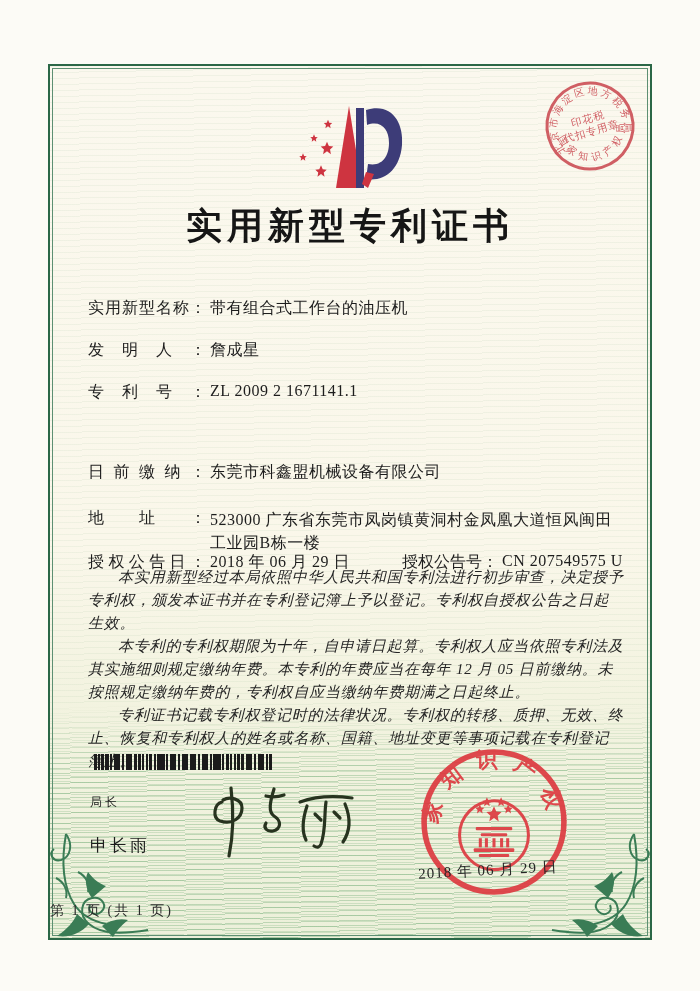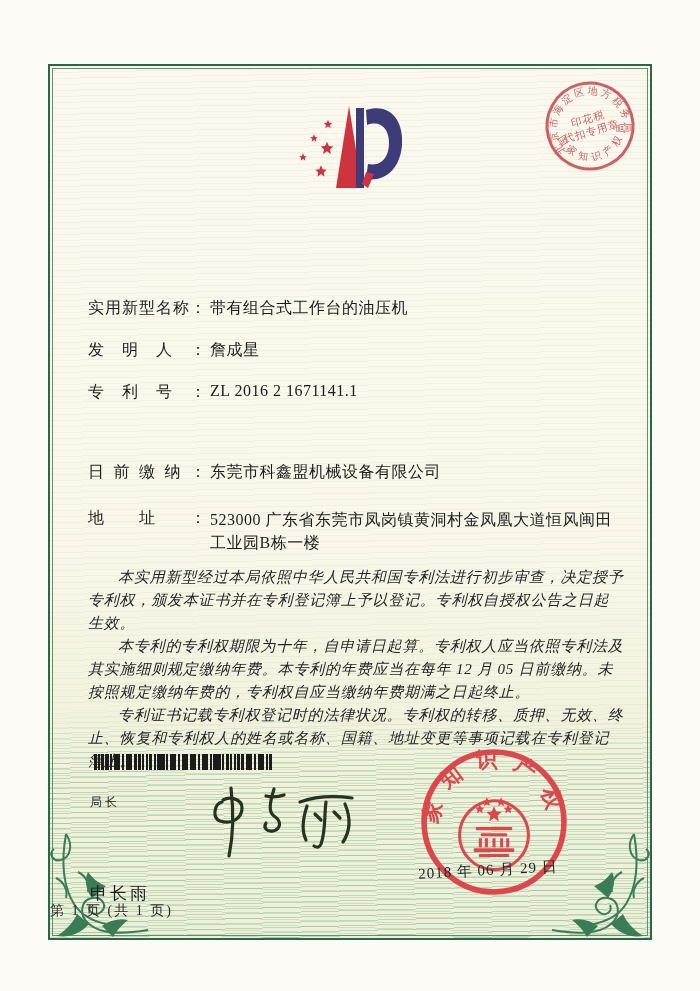--- a/index.html
+++ b/index.html
@@ -59,21 +59,21 @@
   
   .barcode{
     position:absolute;left:44px;top:688px;width:178px;height:16px;
     background:
       repeating-linear-gradient(90deg,#1b1b1b 0 2px,transparent 2px 4px),
       repeating-linear-gradient(90deg,#1b1b1b 0 1px,transparent 1px 7px),
       repeating-linear-gradient(90deg,#1b1b1b 0 3px,transparent 3px 11px);
   }
   
   .sig-title{position:absolute;left:40px;top:728px;font-size:12px;letter-spacing:3px;}
-  .sig-name{position:absolute;left:40px;top:768px;font-size:17px;letter-spacing:3px;margin-top:48px;}
+  .sig-name{position:absolute;left:40px;top:768px;font-size:17px;letter-spacing:3px;}
   .handwriting{position:absolute;left:150px;top:714px;width:170px;height:86px;}
   
   .seal{position:absolute;left:368px;top:680px;width:152px;height:152px;opacity:.92;}
   .seal-date{
     position:absolute;left:348px;top:795px;width:180px;text-align:center;
     font-size:15px;letter-spacing:1px;color:#262626;transform:rotate(-3deg);
   }
   
   .footer{position:absolute;left:0;top:836px;width:100%;text-align:left;font-size:14px;letter-spacing:2px;color:#2a2a2a;}
   
@@ -135,35 +135,42 @@
 
     <polygon points="78,72 86,74 80,88 74,84" fill="#ce3440"></polygon>
 
     <use href="#star" transform="translate(40,24) scale(0.7)" fill="#ce3440"></use>
     <use href="#star" transform="translate(26,38) scale(0.62)" fill="#ce3440"></use>
     <use href="#star" transform="translate(39,48) scale(1.05)" fill="#ce3440"></use>
     <use href="#star" transform="translate(15,57) scale(0.62)" fill="#ce3440"></use>
     <use href="#star" transform="translate(33,71) scale(0.95)" fill="#ce3440"></use>
   </svg>
 
+  <div class="title">实用新型专利证书</div>
 
   <div class="f-row r1">
     <span class="lbl">发明人：</span><span class="val">詹成星</span>
   </div>
   <div class="f-row r0">
     <span class="lbl">实用新型名称：</span><span class="val">带有组合式工作台的油压机</span>
   </div>
   <div class="f-row r2">
-    <span class="lbl">专利号：</span><span class="val">ZL 2016 2 1671141.1</span>
+    <span class="lbl">专利号：</span><span class="val">ZL 2009 2 1671141.1</span>
   </div>
   <div class="f-row r4">
     <span class="lbl">日前缴纳：</span><span class="val">东莞市科鑫盟机械设备有限公司</span>
   </div>
   <div class="f-row r5 addr">
     <span class="lbl">地址：</span><span class="val">523000 广东省东莞市凤岗镇黄洞村金凤凰大道恒风闽田工业园B栋一楼</span>
+  </div>
+  <div class="f-row r6">
+    <span class="lbl">授权公告日：</span><span class="val">2018 年 06 月 29 日</span>
+    <span class="grant-no">
+      <span>授权公告号：</span><span class="val">CN 207549575 U</span>
+    </span>
   </div>
 
   <div class="paras">
     <p>本实用新型经过本局依照中华人民共和国专利法进行初步审查，决定授予专利权，颁发本证书并在专利登记簿上予以登记。专利权自授权公告之日起生效。</p>
     <p>本专利的专利权期限为十年，自申请日起算。专利权人应当依照专利法及其实施细则规定缴纳年费。本专利的年费应当在每年 12 月 05 日前缴纳。未按照规定缴纳年费的，专利权自应当缴纳年费期满之日起终止。</p>
     <p>专利证书记载专利权登记时的法律状况。专利权的转移、质押、无效、终止、恢复和专利权人的姓名或名称、国籍、地址变更等事项记载在专利登记簿上。</p>
   </div>
 
   <div class="barcode"></div>
 

